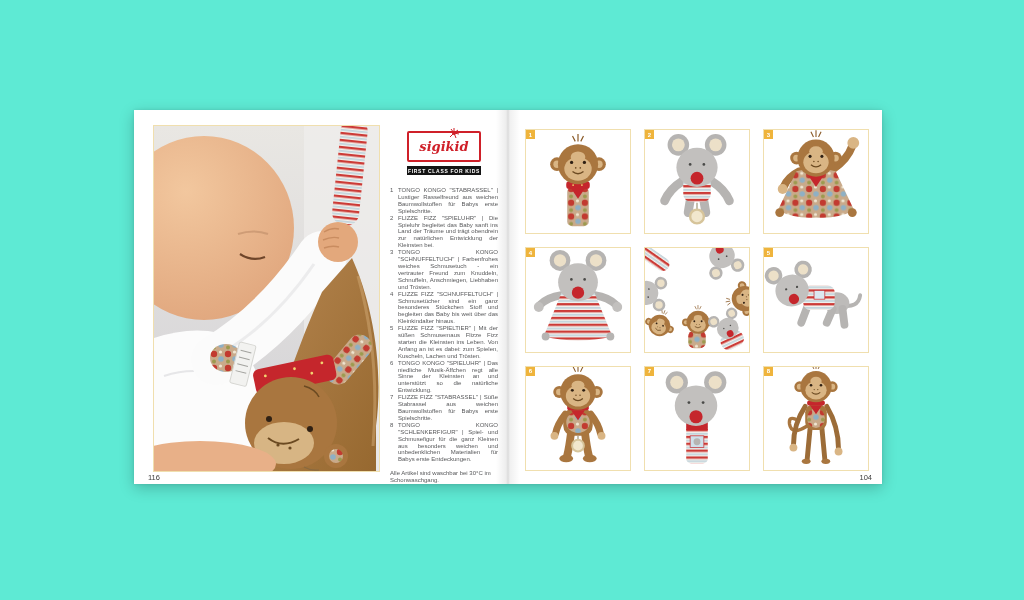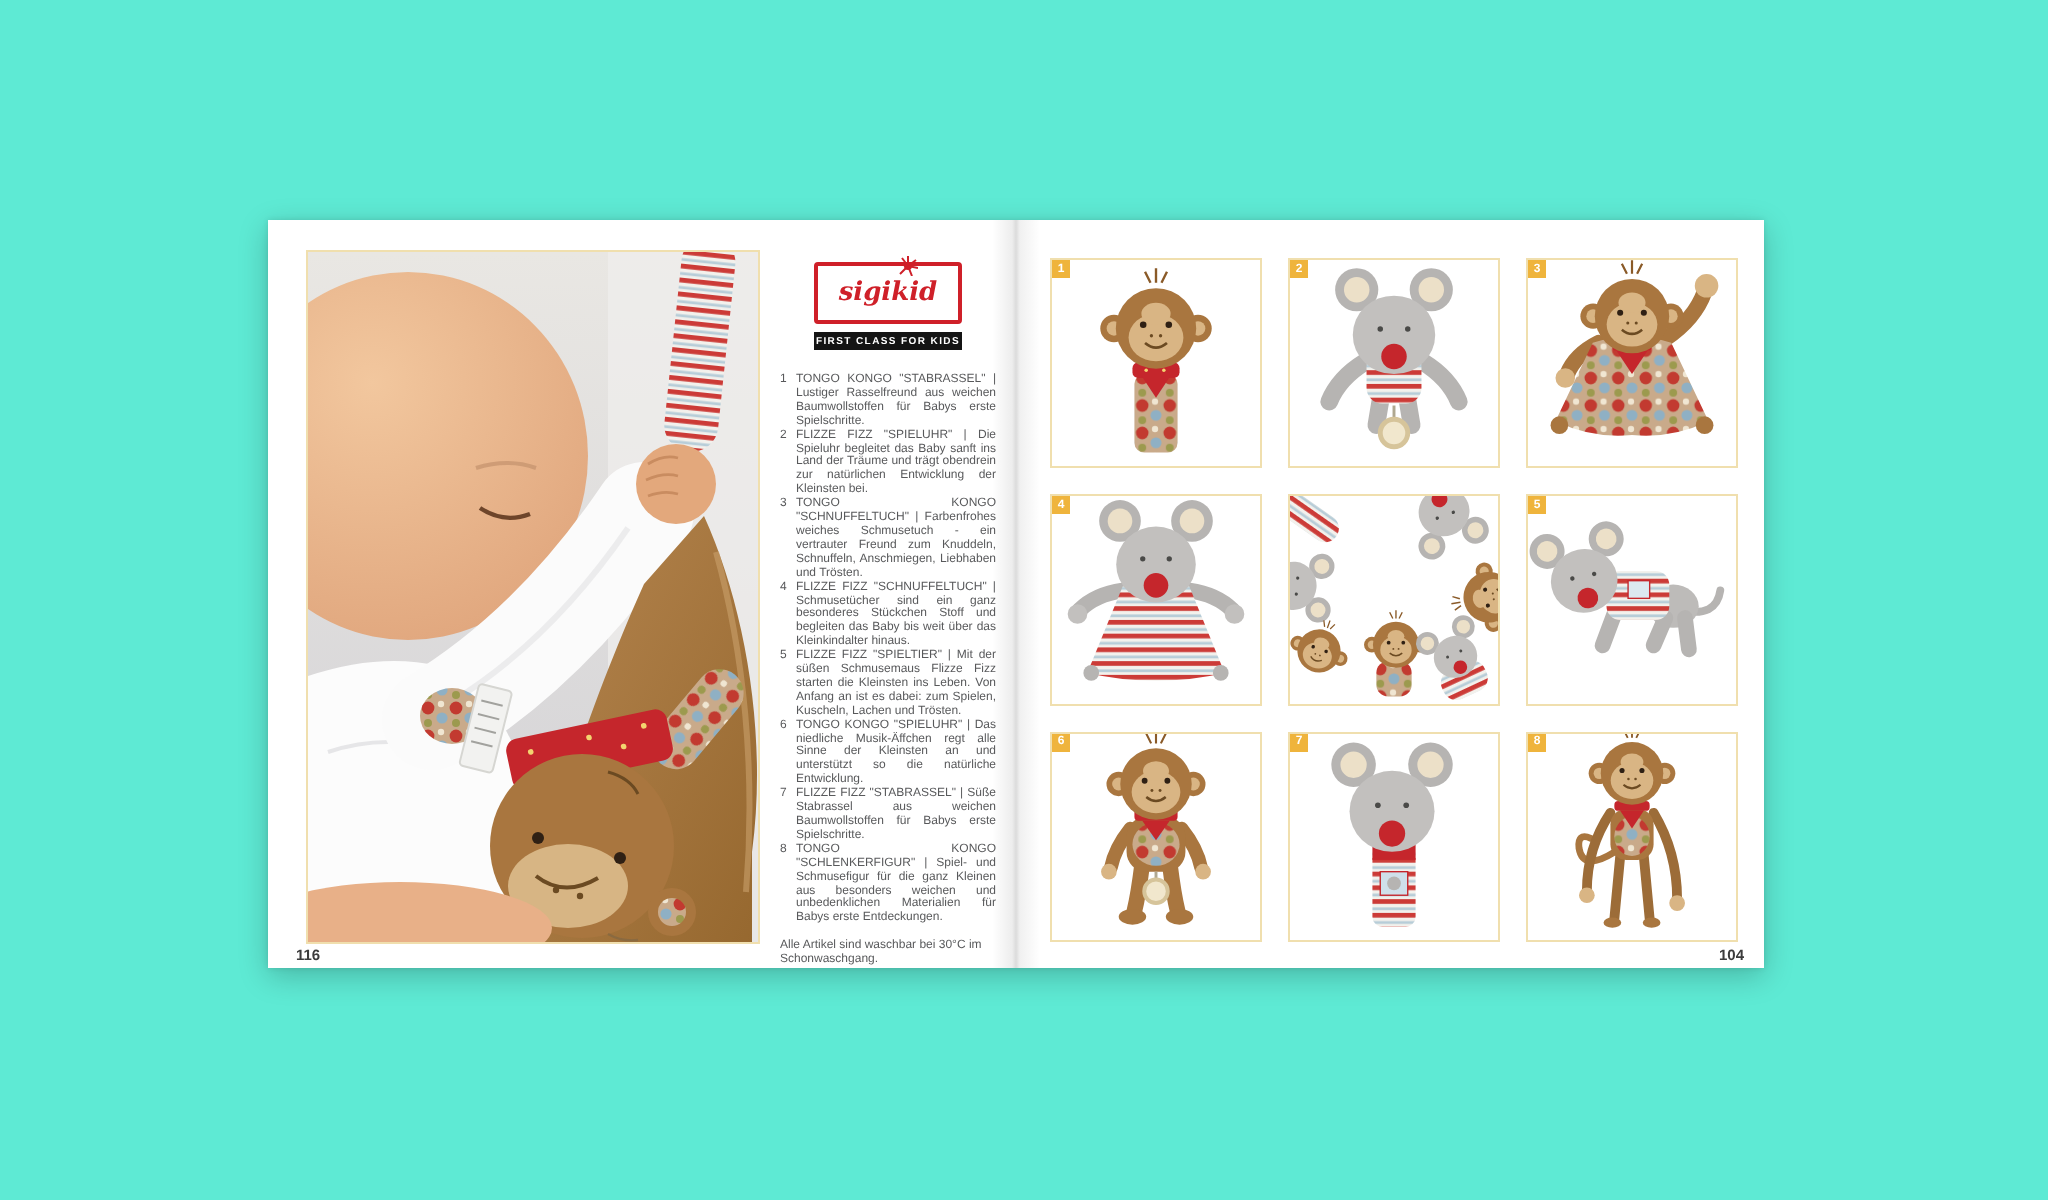--- a/index.html
+++ b/index.html
@@ -39,21 +39,21 @@
               align-items:center; justify-content:center; white-space:nowrap; }
 
   .product-list { margin:12px 0 0; padding:0; list-style:none;
                   font-size:6px; line-height:6.9px; color:#58595b; }
   .product-item { display:flex; }
   .product-num  { width:8px; flex:none; }
   .product-text { flex:1; text-align:justify; }
 
   .footer-note { margin-top:7px; font-size:6px; line-height:6.9px; color:#58595b; width:96%; }
 
-  .page-num { position:absolute; top:363px; font-size:7.5px; font-weight:bold; color:#3c3c3c; }
+  .page-num { position:absolute; top:363px; font-size:7.5px; font-weight:normal; color:#3c3c3c; }
   .page-num.pn-left  { left:14px; }
   .page-num.pn-right { right:10px; }
 
   
   .grid { position:absolute; left:17px; top:19px; width:344px; height:342px;
           display:grid; grid-template-columns:repeat(3,1fr); grid-template-rows:repeat(3,1fr);
           gap:13px; }
   .cell { position:relative; border:1px solid #f0dfae; background:#ffffff; box-sizing:border-box; }
   .cell svg { position:absolute; left:0; top:0; width:100%; height:100%; }
   .badge { position:absolute; left:0; top:0; width:9px; height:9px; background:#efb43c;

